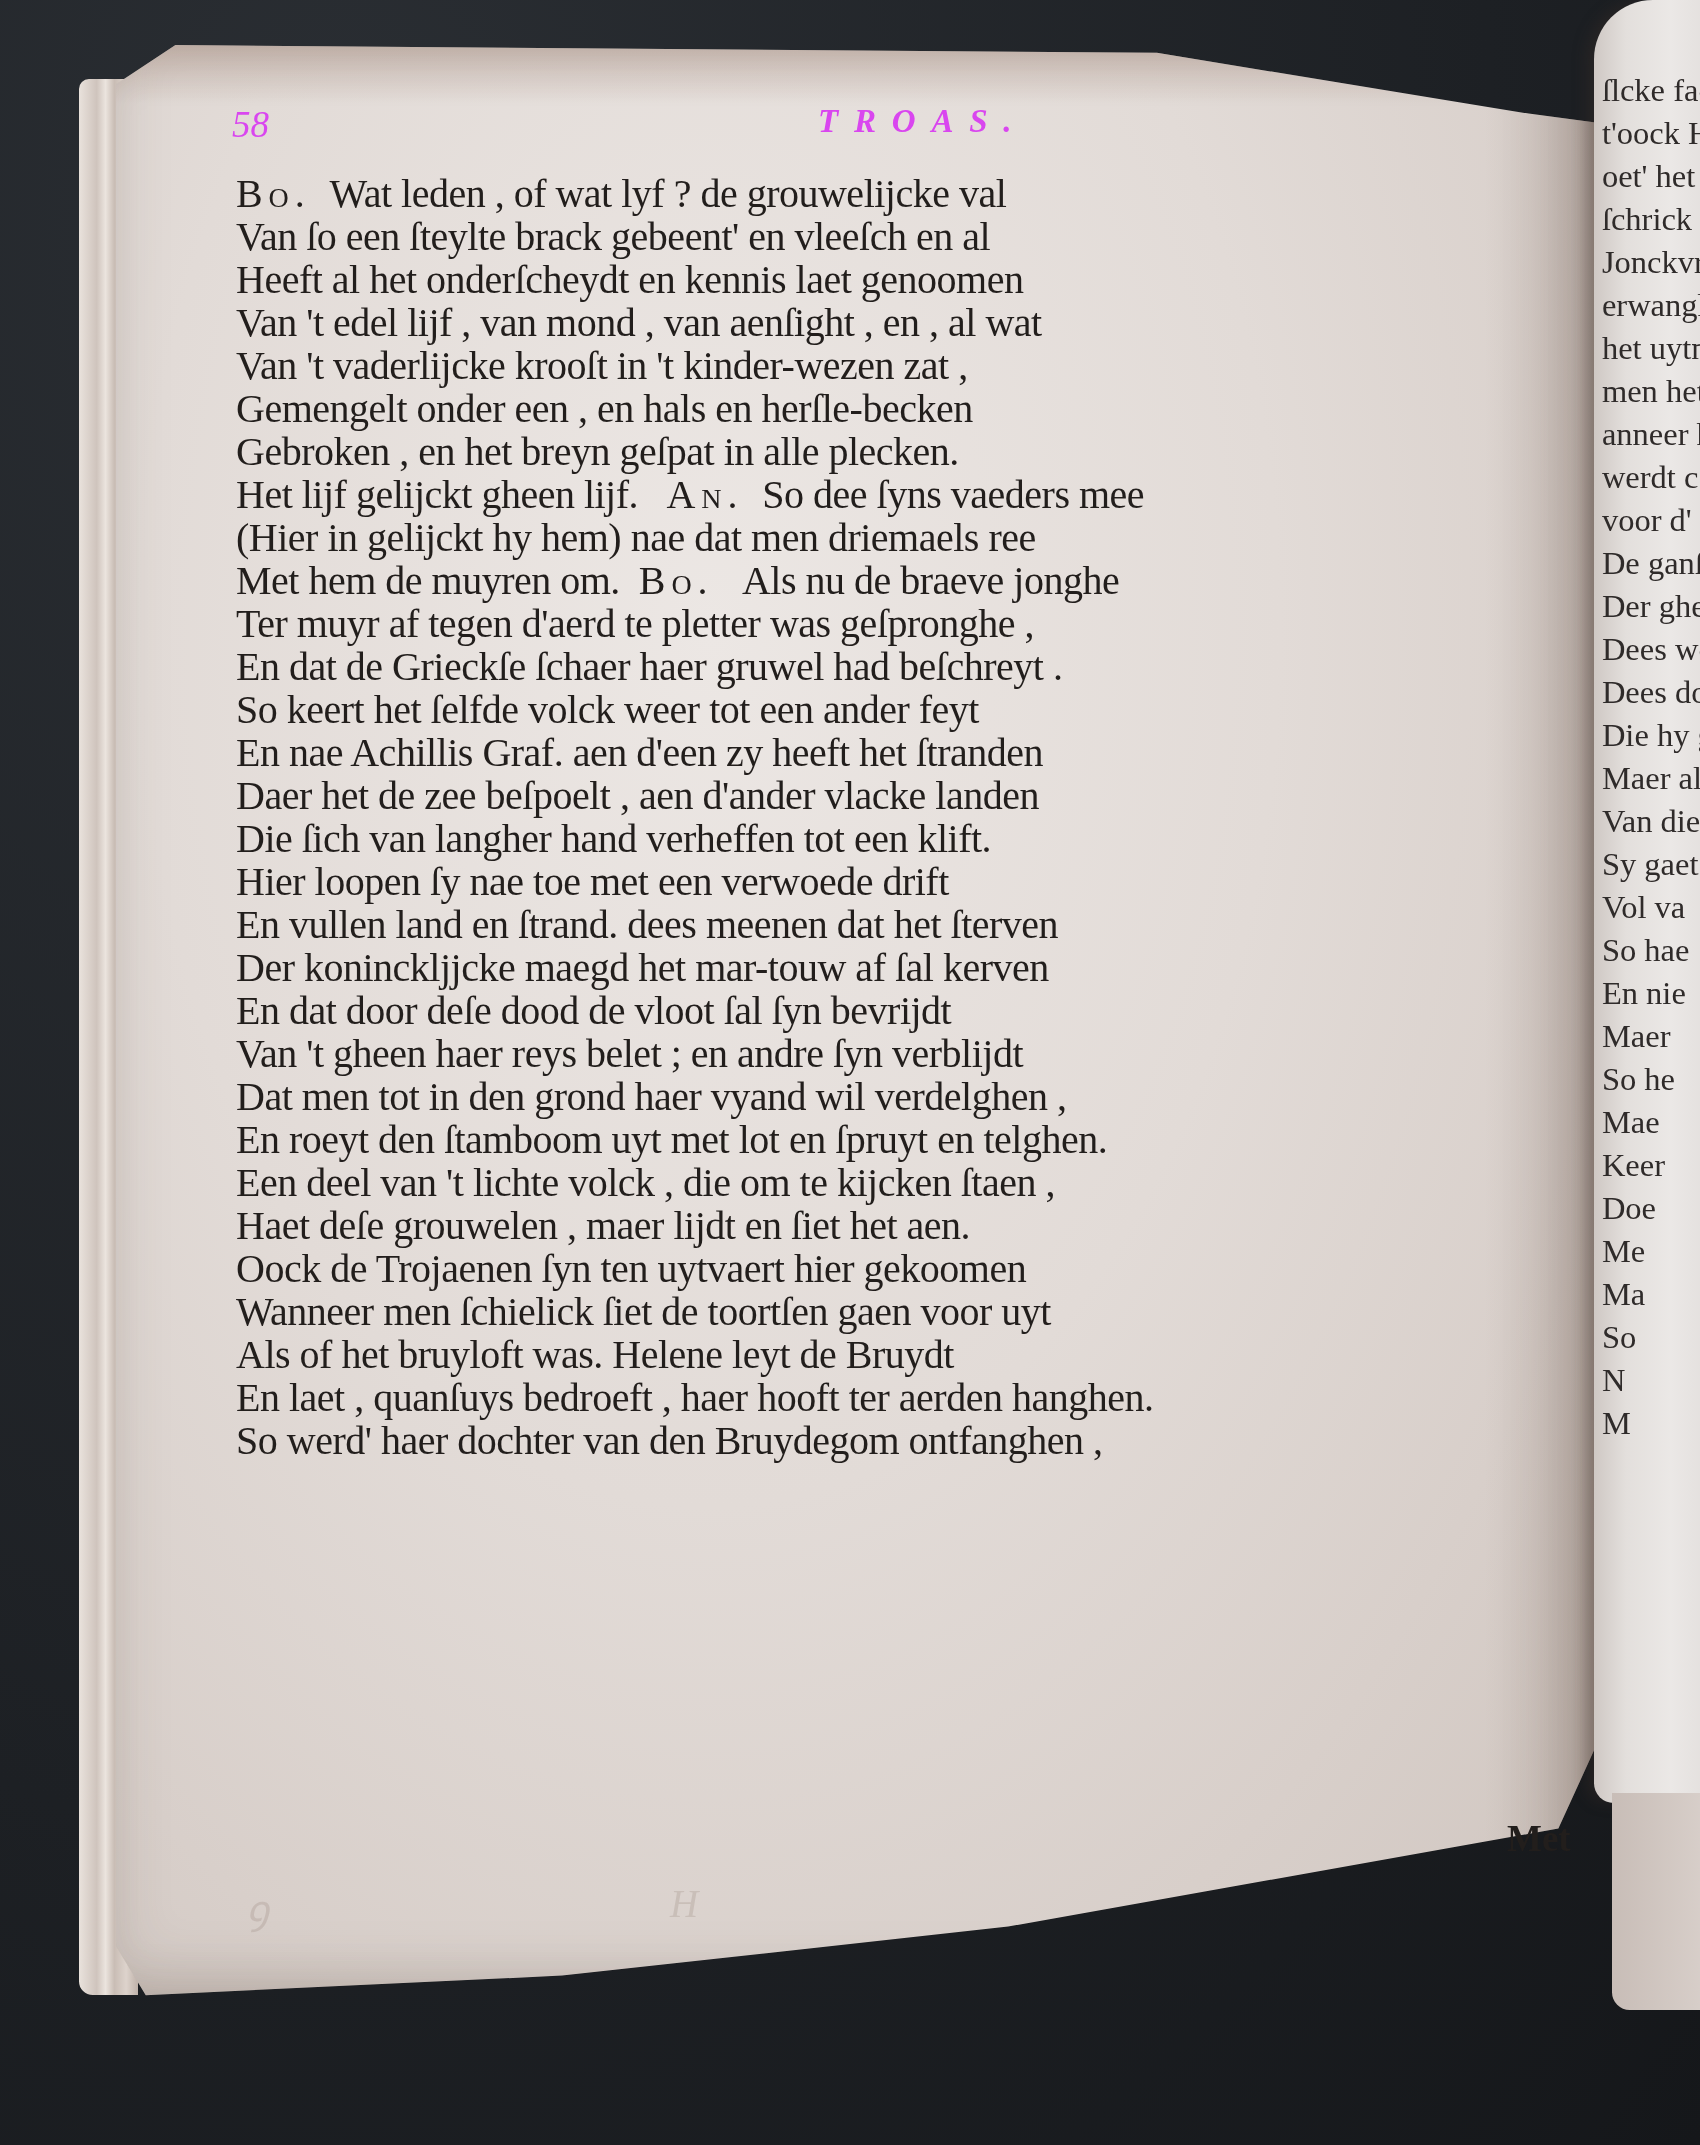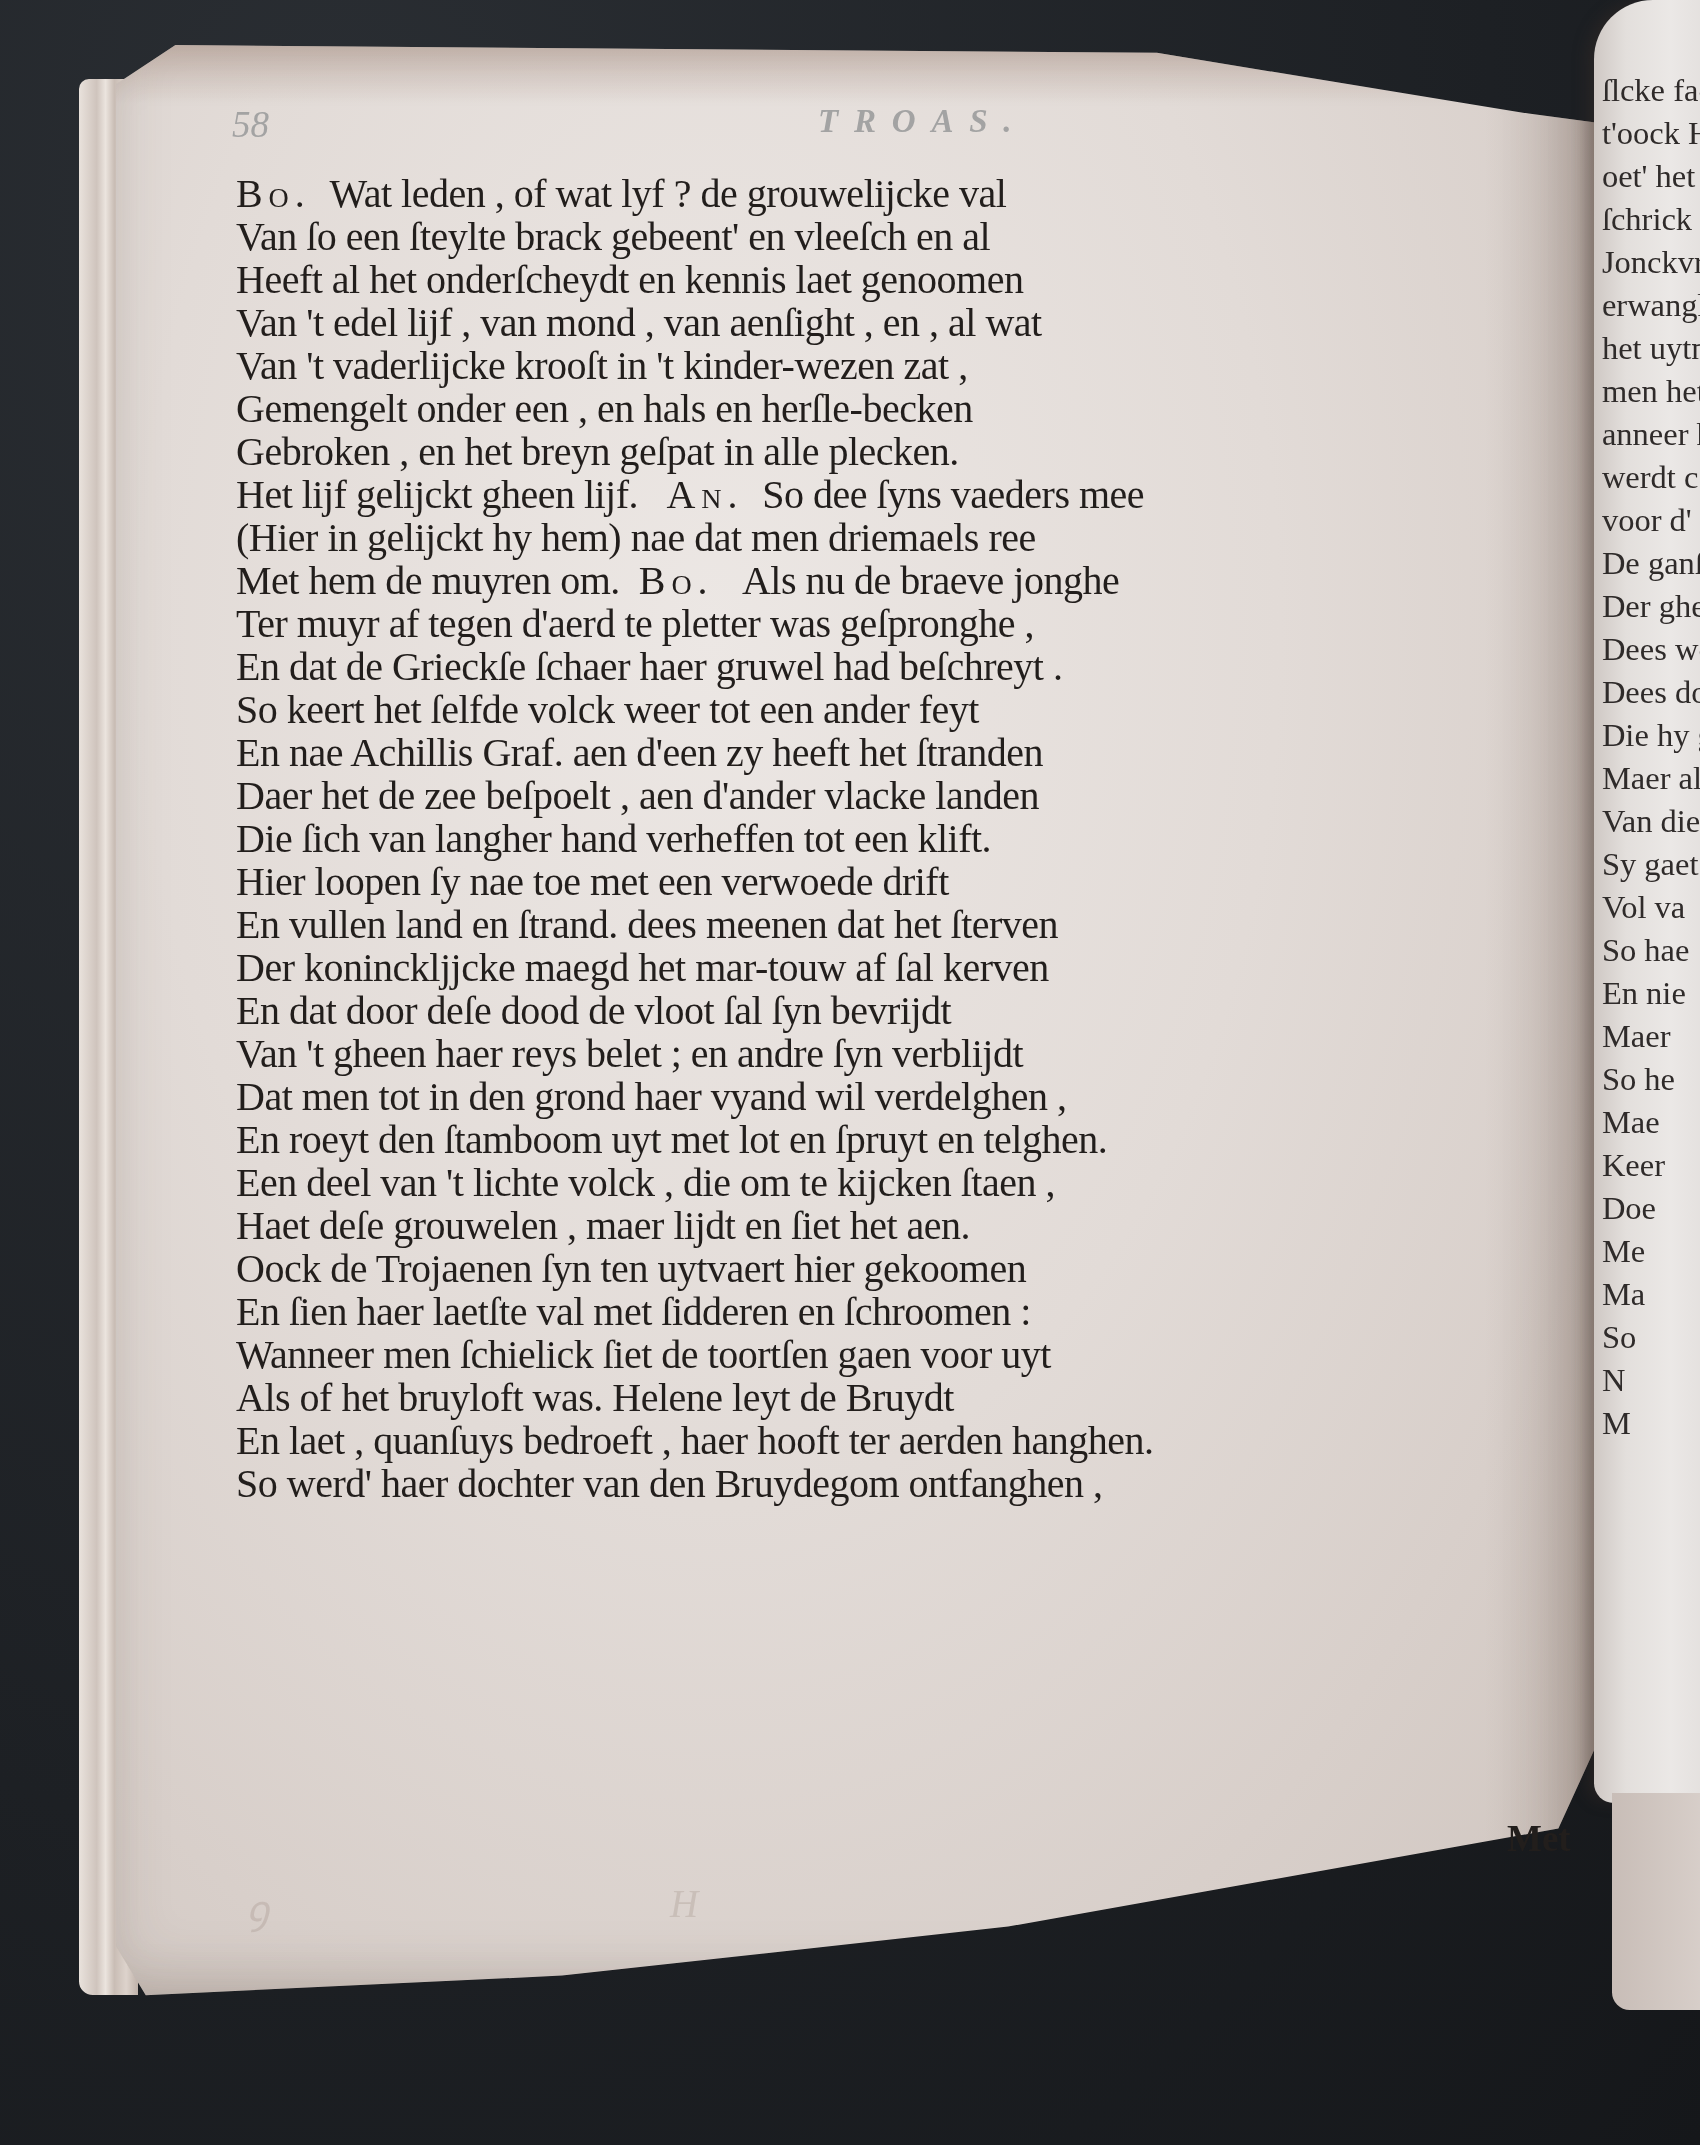--- a/index.html
+++ b/index.html
@@ -100,21 +100,21 @@
       border-radius: 0 0 0 17.7px;
     }
 
     
     .header {
       position: absolute;
       left: 232px;
       top: 103px;
       width: 1182px;
       height: 49px;
-      color: #a3a3a3;
+      color: #d946ef;
     }
     .page-number {
       position: absolute;
       left: 0;
       top: 0;
       font-size: 37px;
       font-style: italic;
     }
     .running-title {
       position: absolute;
@@ -196,21 +196,20 @@
   <span class="verse">Hier loopen ſy nae toe met een verwoede drift</span>
   <span class="verse">En vullen land en ſtrand.   dees meenen dat het ſterven</span>
   <span class="verse">Der koninckljjcke maegd het mar-touw af ſal kerven</span>
   <span class="verse">En dat door deſe dood de vloot ſal ſyn bevrijdt</span>
   <span class="verse">Van 't gheen haer reys belet ; en andre ſyn verblijdt</span>
   <span class="verse">Dat men tot in den grond haer vyand wil verdelghen ,</span>
   <span class="verse">En roeyt den ſtamboom uyt met lot en ſpruyt en telghen.</span>
   <span class="verse">Een deel van 't lichte volck , die om te kijcken ſtaen ,</span>
   <span class="verse">Haet deſe grouwelen , maer lijdt en ſiet het aen.</span>
   <span class="verse">Oock de Trojaenen ſyn ten uytvaert hier  gekoomen</span>
-  <span class="verse">En ſien haer laetſte val  met ſidderen en ſchroomen :</span>
   <span class="verse">Wanneer men ſchielick ſiet de toortſen gaen voor uyt</span>
   <span class="verse">Als of het bruyloft was.  Helene leyt de Bruydt</span>
   <span class="verse">En laet , quanſuys bedroeft , haer hooft ter aerden hanghen.</span>
   <span class="verse">So werd' haer dochter van den Bruydegom ontfanghen ,</span>
 </div>
 
 <div class="catchword">Met</div>
 
 <div class="right-page">
   <div class="right-page-lines">

